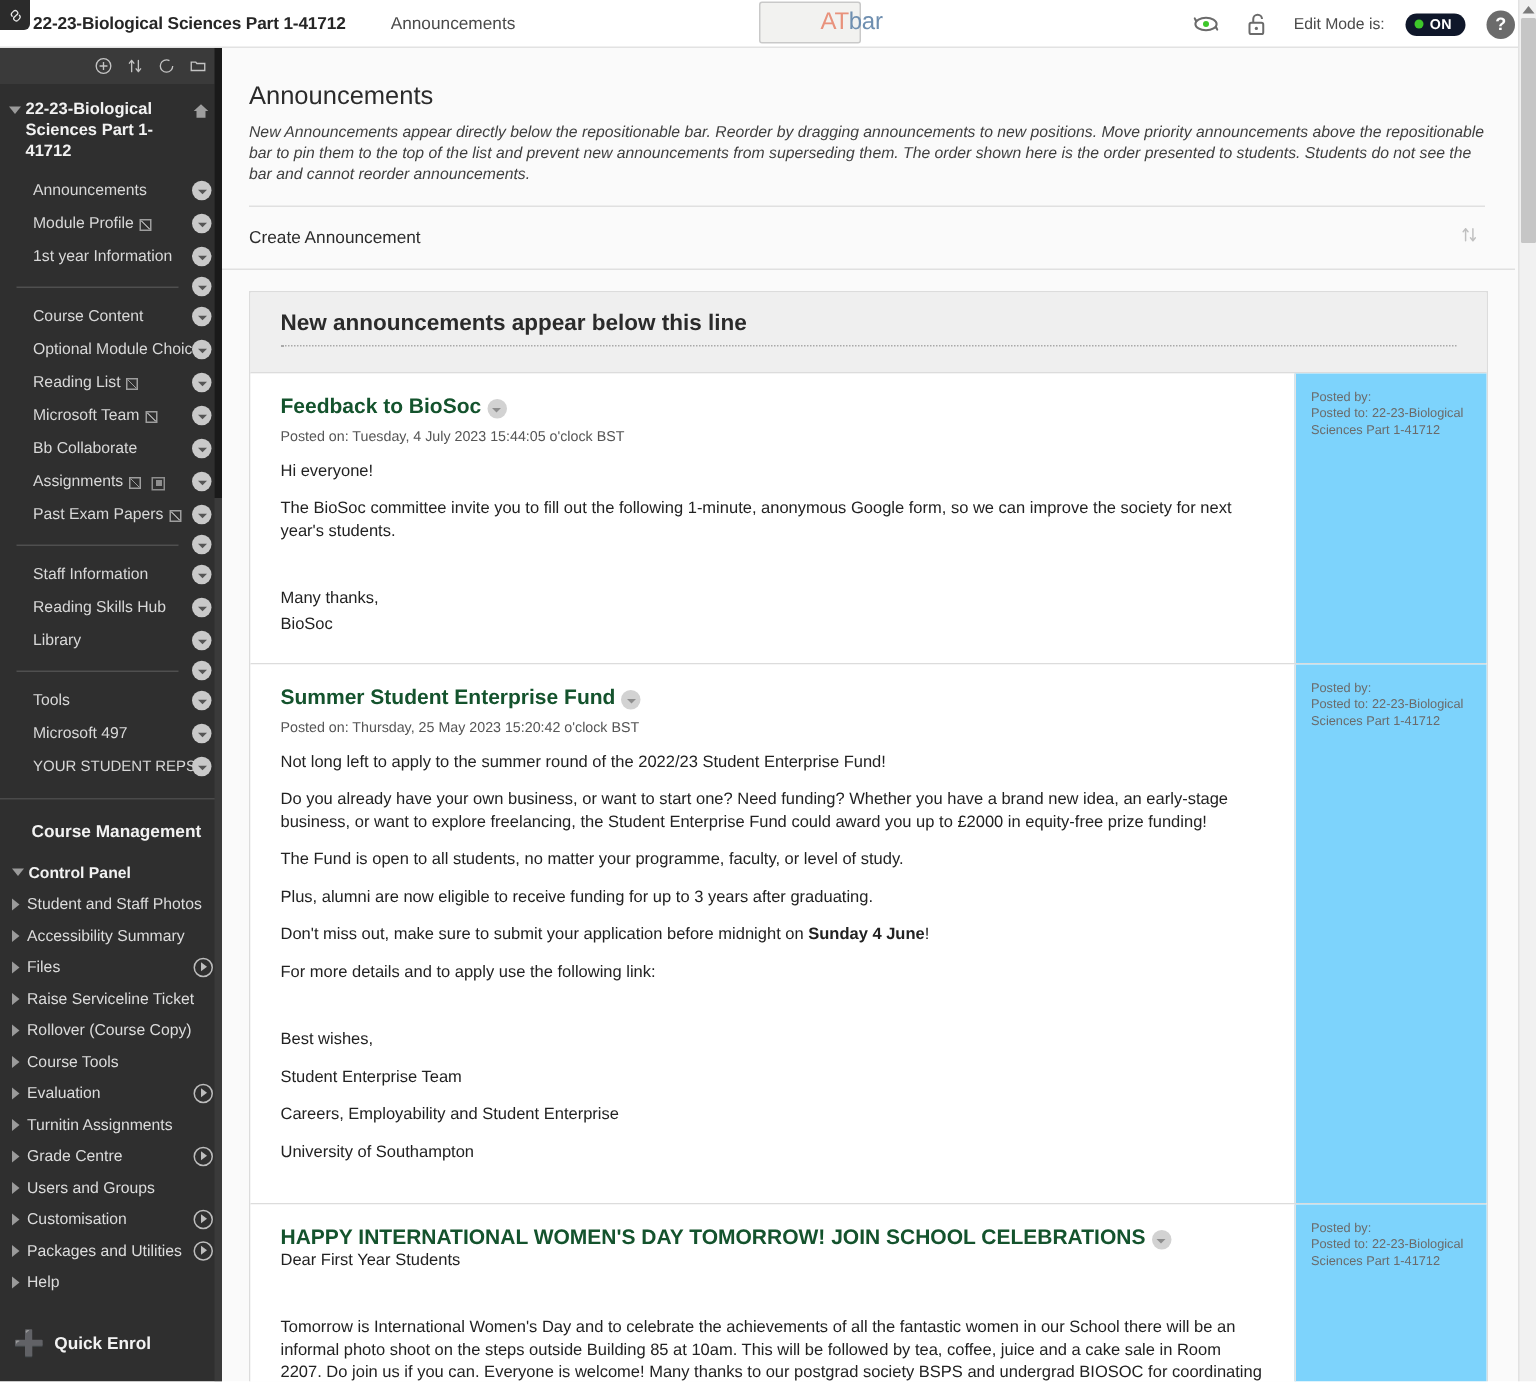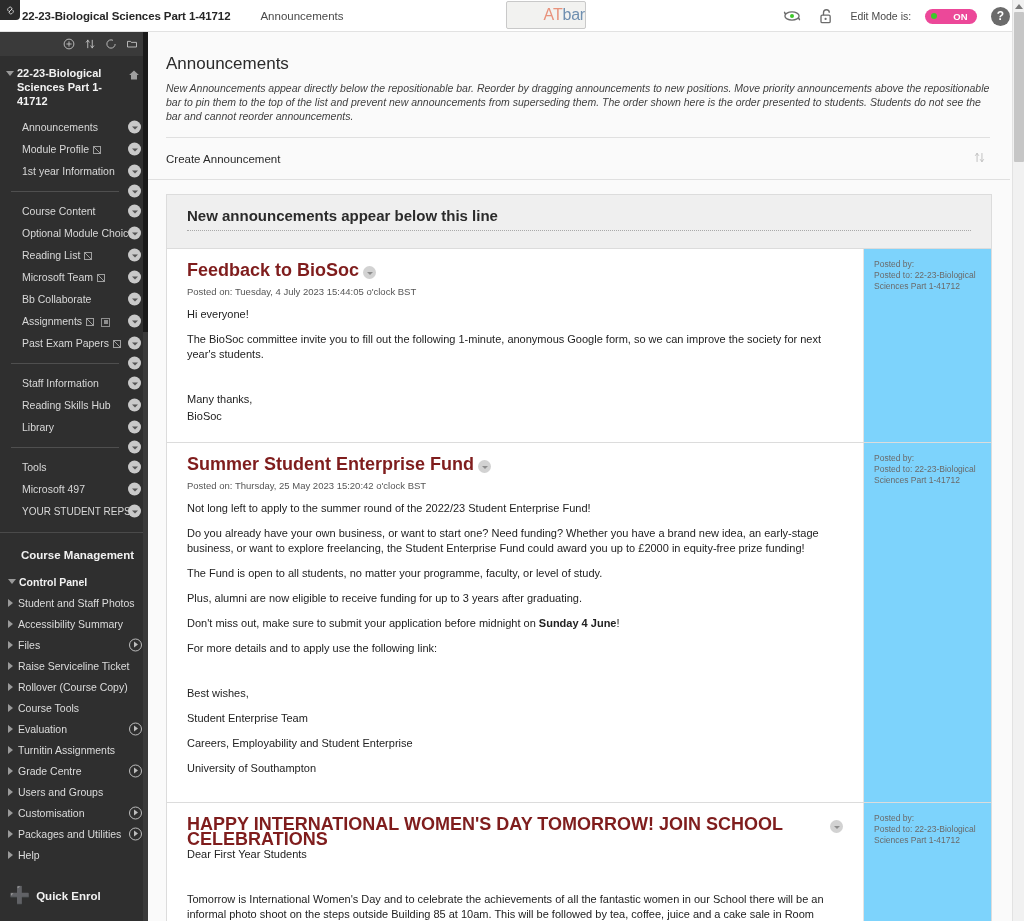--- a/index.html
+++ b/index.html
@@ -34,40 +34,40 @@
   .pin-badge {
     position: absolute; top: 0; left: 0;
     width: 20px; height: 20px;
     background: #2b2b2b;
     border-bottom-right-radius: 4px;
     display: flex; align-items: center; justify-content: center;
     color: #e8e8e8; font-size: 10px;
   }
   .atbar {
     position: absolute; left: 506px; top: 1px;
-    width: 80px; height: 28px;
+    width: 68px; height: 28px;
     background: #f2f2f0;
     border: 1px solid #c9c9c9;
     border-radius: 2px;
-    display: flex; align-items: center; justify-content: flex-end;
+    display: flex; align-items: center; justify-content: space-between;
     font-size: 16px; letter-spacing: -0.2px; padding-left: 40px;
   }
   .atbar .at { color: #e8927c; }
   .atbar .bar { color: #6f8fb0; }
   .top-right {
     position: absolute; right: 14px; top: 0; height: 32px;
     display: flex; align-items: center; gap: 14px;
   }
   .ticon { width: 20px; height: 20px; display: block; }
   .editmode-label {
     font-size: 10.5px; color: #4a4a4a; white-space: nowrap;
   }
   .toggle-on {
-    display: inline-flex; align-items: center; gap: 16px;
-    background: #ec4899; color: #fff;
+    display: inline-flex; align-items: center; gap: 4px;
+    background: #0f172a; color: #fff;
     border-radius: 9px; padding: 2px 9px 2px 6px;
     font-size: 9.5px; font-weight: bold; letter-spacing: 0.3px;
   }
   .toggle-dot {
     width: 6px; height: 6px; border-radius: 50%;
     background: #3ec72a; display: inline-block;
   }
   .help-btn {
     width: 19px; height: 19px; border-radius: 50%;
     background: #6b6b6b; color: #fff;
@@ -258,21 +258,21 @@
   }
   .ann-body { flex: 1; padding: 14px 20px 16px 20px; min-width: 0; }
   .ann-side {
     width: 128px; flex: 0 0 128px;
     border-left: 1px solid #e4e4e4;
     padding: 10px 10px 10px 10px;
     background: #7dd3fc;
   }
   .ann-title-row { display: flex; align-items: flex-start; gap: 4px; }
   .ann-title {
-    font-size: 18px; font-weight: bold; color: #7f1d1d;
+    font-size: 14px; font-weight: bold; color: #14532d;
     line-height: 15px;
   }
   .ann-caret {
     width: 13px; height: 13px; border-radius: 50%;
     background: #d2d2d2; flex: 0 0 auto; margin-top: 3px;
     display: flex; align-items: center; justify-content: center;
   }
   .ann-caret::after {
     content: ""; width: 0; height: 0;
     border-left: 3px solid transparent;

